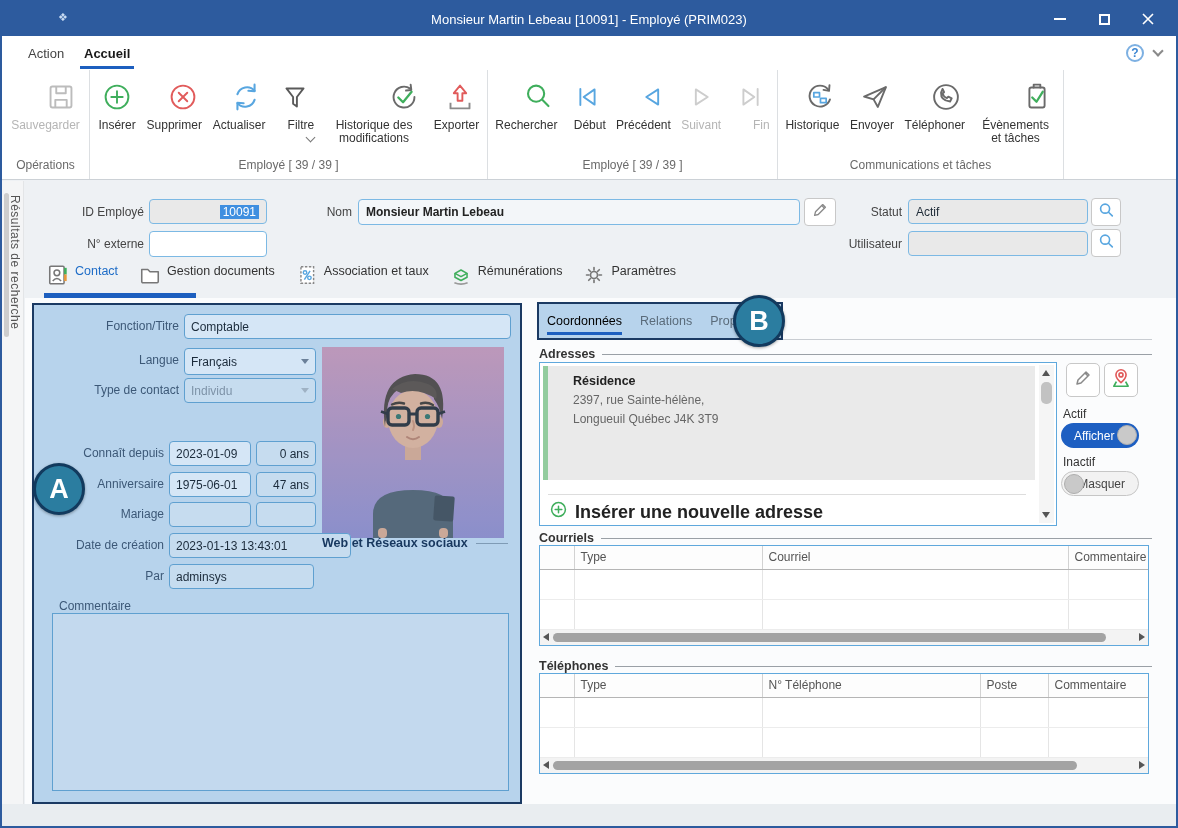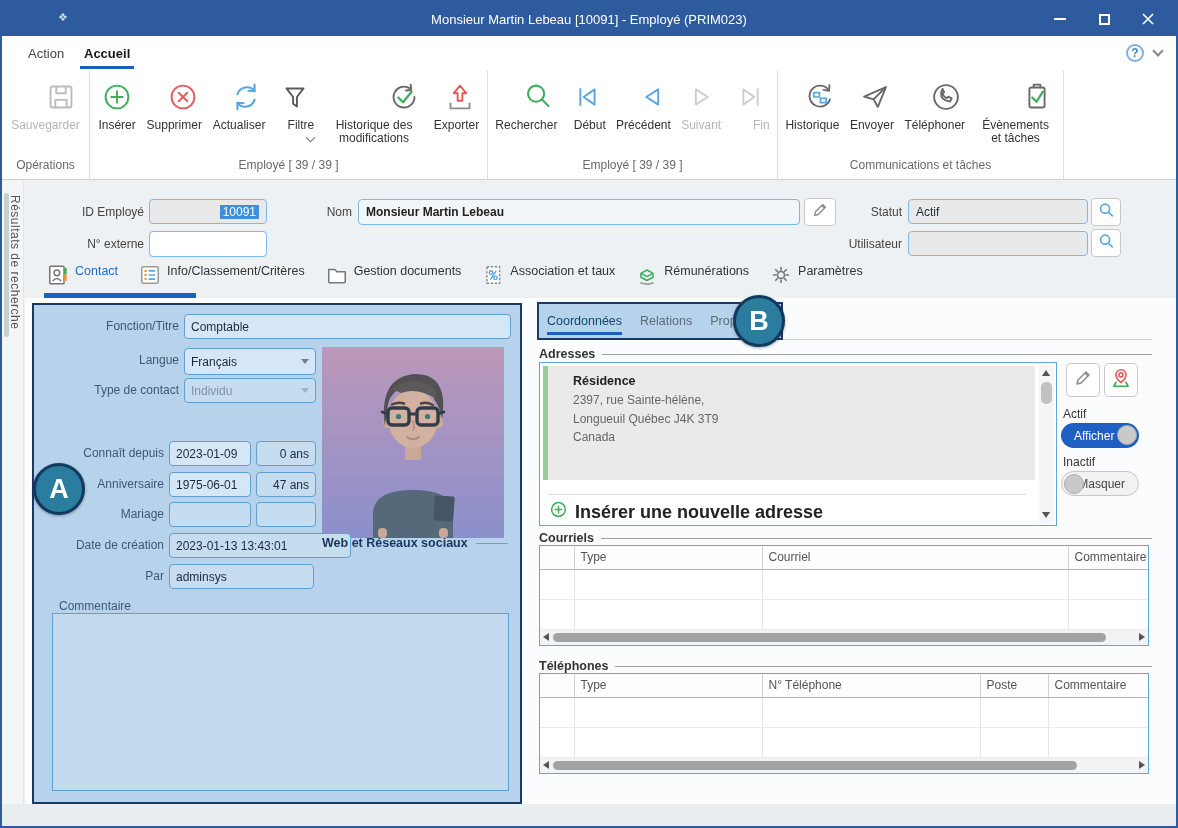--- a/index.html
+++ b/index.html
@@ -61,21 +61,21 @@
 .grouplab{position:absolute;display:flex;align-items:center;font-size:12.5px;font-weight:bold;color:#17375e;white-space:nowrap}
 .grouplab .line{height:1px;background:#7f9bb5;margin-left:8px}
 .pa-comment{position:absolute;border:1px solid #5fa0d0;background:#c3d9ee}
 .avatar{position:absolute;left:288px;top:42px;width:182px;height:191px;overflow:hidden}
 
 .marker{position:absolute;width:52px;height:52px;border-radius:50%;background:#2b7da0;border:3px solid #123a5e;color:#fff;font-size:27px;font-weight:bold;display:flex;align-items:center;justify-content:center;box-shadow:0 1px 3px rgba(0,0,0,.35);z-index:30}
 
 .b-line{position:absolute;left:535px;top:337px;width:615px;height:1px;background:#c9cdd2}
 .b-tabbox{position:absolute;left:535px;top:300px;width:246px;height:38px;background:#b7d3ec;border:2px solid #1b3a63;display:flex;align-items:center;gap:18px;padding-left:8px;z-index:5}
 .btab{position:relative;font-size:12.5px;color:#5a6b7a;height:100%;display:flex;align-items:center;cursor:pointer}
-.btab.active{color:#0c4a6e}
+.btab.active{color:#000000}
 .btab.active::after{content:'';position:absolute;left:0;right:0;bottom:3px;height:3px;background:#1d5fbf}
 .legend{position:absolute;display:flex;align-items:center;font-size:12.5px;font-weight:bold;color:#333}
 .legend .line{flex:1;height:1px;background:#9aa0a6;margin-left:7px}
 .adrbox{position:absolute;left:537px;top:360px;width:518px;height:164px;background:#fff;border:1.5px solid #5fa8dc}
 .adrcard{position:absolute;left:3px;top:3px;right:21px;height:114px;background:#eaeaea;padding:8px 10px 0 30px}
 .adrbar{position:absolute;left:0;top:0;bottom:0;width:5px;background:#93cc9e}
 .adrtype{font-size:12.5px;font-weight:bold;color:#222;margin-bottom:3px}
 .adrline{font-size:12px;color:#666;line-height:1.55}
 .adrsep{position:absolute;left:8px;right:30px;top:131px;height:1px;background:#ddd}
 .insertrow{position:absolute;left:10px;top:138px;height:22px;display:flex;align-items:center;gap:8px;cursor:pointer}
@@ -353,30 +353,20 @@
   <div class="tabstrip">
     <div class="rtab active">
       <span><svg width="22" height="22" viewBox="0 0 20 20" fill="none">
             <rect x="2.5" y="2" width="13" height="16" rx="1" stroke="#777" stroke-width="1.4" fill="#fff"></rect>
             <circle cx="9" cy="8" r="2.6" stroke="#777" stroke-width="1.4"></circle>
             <path d="M5.2 15.5 q3.8 -4.5 7.6 0" stroke="#777" stroke-width="1.4"></path>
             <rect x="15.5" y="3.5" width="2.4" height="6" fill="#3fae5c"></rect>
             <rect x="15.5" y="9.5" width="2.4" height="6" fill="#e8983a"></rect>
           </svg></span>
       <span>Contact</span>
-    </div>
-    <div class="rtab">
-      <span><svg width="22" height="22" viewBox="0 0 20 20" fill="none">
-            <rect x="2.5" y="2.5" width="15" height="15" rx="1.5" stroke="#999" stroke-width="1.4" fill="#fff"></rect>
-            <rect x="5" y="5.3" width="2" height="2" fill="#e8983a"></rect>
-            <rect x="5" y="9" width="2" height="2" fill="#e8983a"></rect>
-            <rect x="5" y="12.7" width="2" height="2" fill="#e8983a"></rect>
-            <path d="M8.7 6.3 h6 M8.7 10 h6 M8.7 13.7 h6" stroke="#58a6e0" stroke-width="1.5"></path>
-          </svg></span>
-      <span>Info/Classement/Critères</span>
     </div>
     <div class="rtab">
       <span><svg width="22" height="22" viewBox="0 0 20 20" fill="none" stroke="#777" stroke-width="1.4" stroke-linejoin="round">
             <path d="M2.5 5 h5.5 l2 2 h7.5 v9 a1 1 0 0 1 -1 1 h-13 a1 1 0 0 1 -1 -1 z" fill="#fff"></path>
           </svg></span>
       <span>Gestion documents</span>
     </div>
     <div class="rtab">
       <span><svg width="22" height="22" viewBox="0 0 20 20" fill="none">
             <rect x="4.5" y="2.5" width="11.5" height="15" stroke="#888" stroke-width="1.3" fill="#fff" stroke-dasharray="2.2 1.4"></rect>
@@ -493,21 +483,20 @@
       <span>Adresses</span>
       <span class="line"></span>
     </div>
 
   <div class="adrbox">
     <div class="adrcard">
       <div class="adrbar"></div>
       <div class="adrtype">Résidence</div>
       <div class="adrline">2397, rue Sainte-hélène,</div>
       <div class="adrline">Longueuil Québec J4K 3T9</div>
-      <div class="adrline">Canada</div>
     </div>
     <div class="adrsep"></div>
     <div class="insertrow">
       <span><svg width="17" height="17" viewBox="0 0 18 18" fill="none" stroke="#3fae5c" stroke-width="1.6" stroke-linecap="round">
             <circle cx="9" cy="9" r="7.3"></circle>
             <path d="M9 5.5 v7 M5.5 9 h7"></path>
           </svg></span>
       <span>Insérer une nouvelle adresse</span>
     </div>
     <div class="vscroll">

